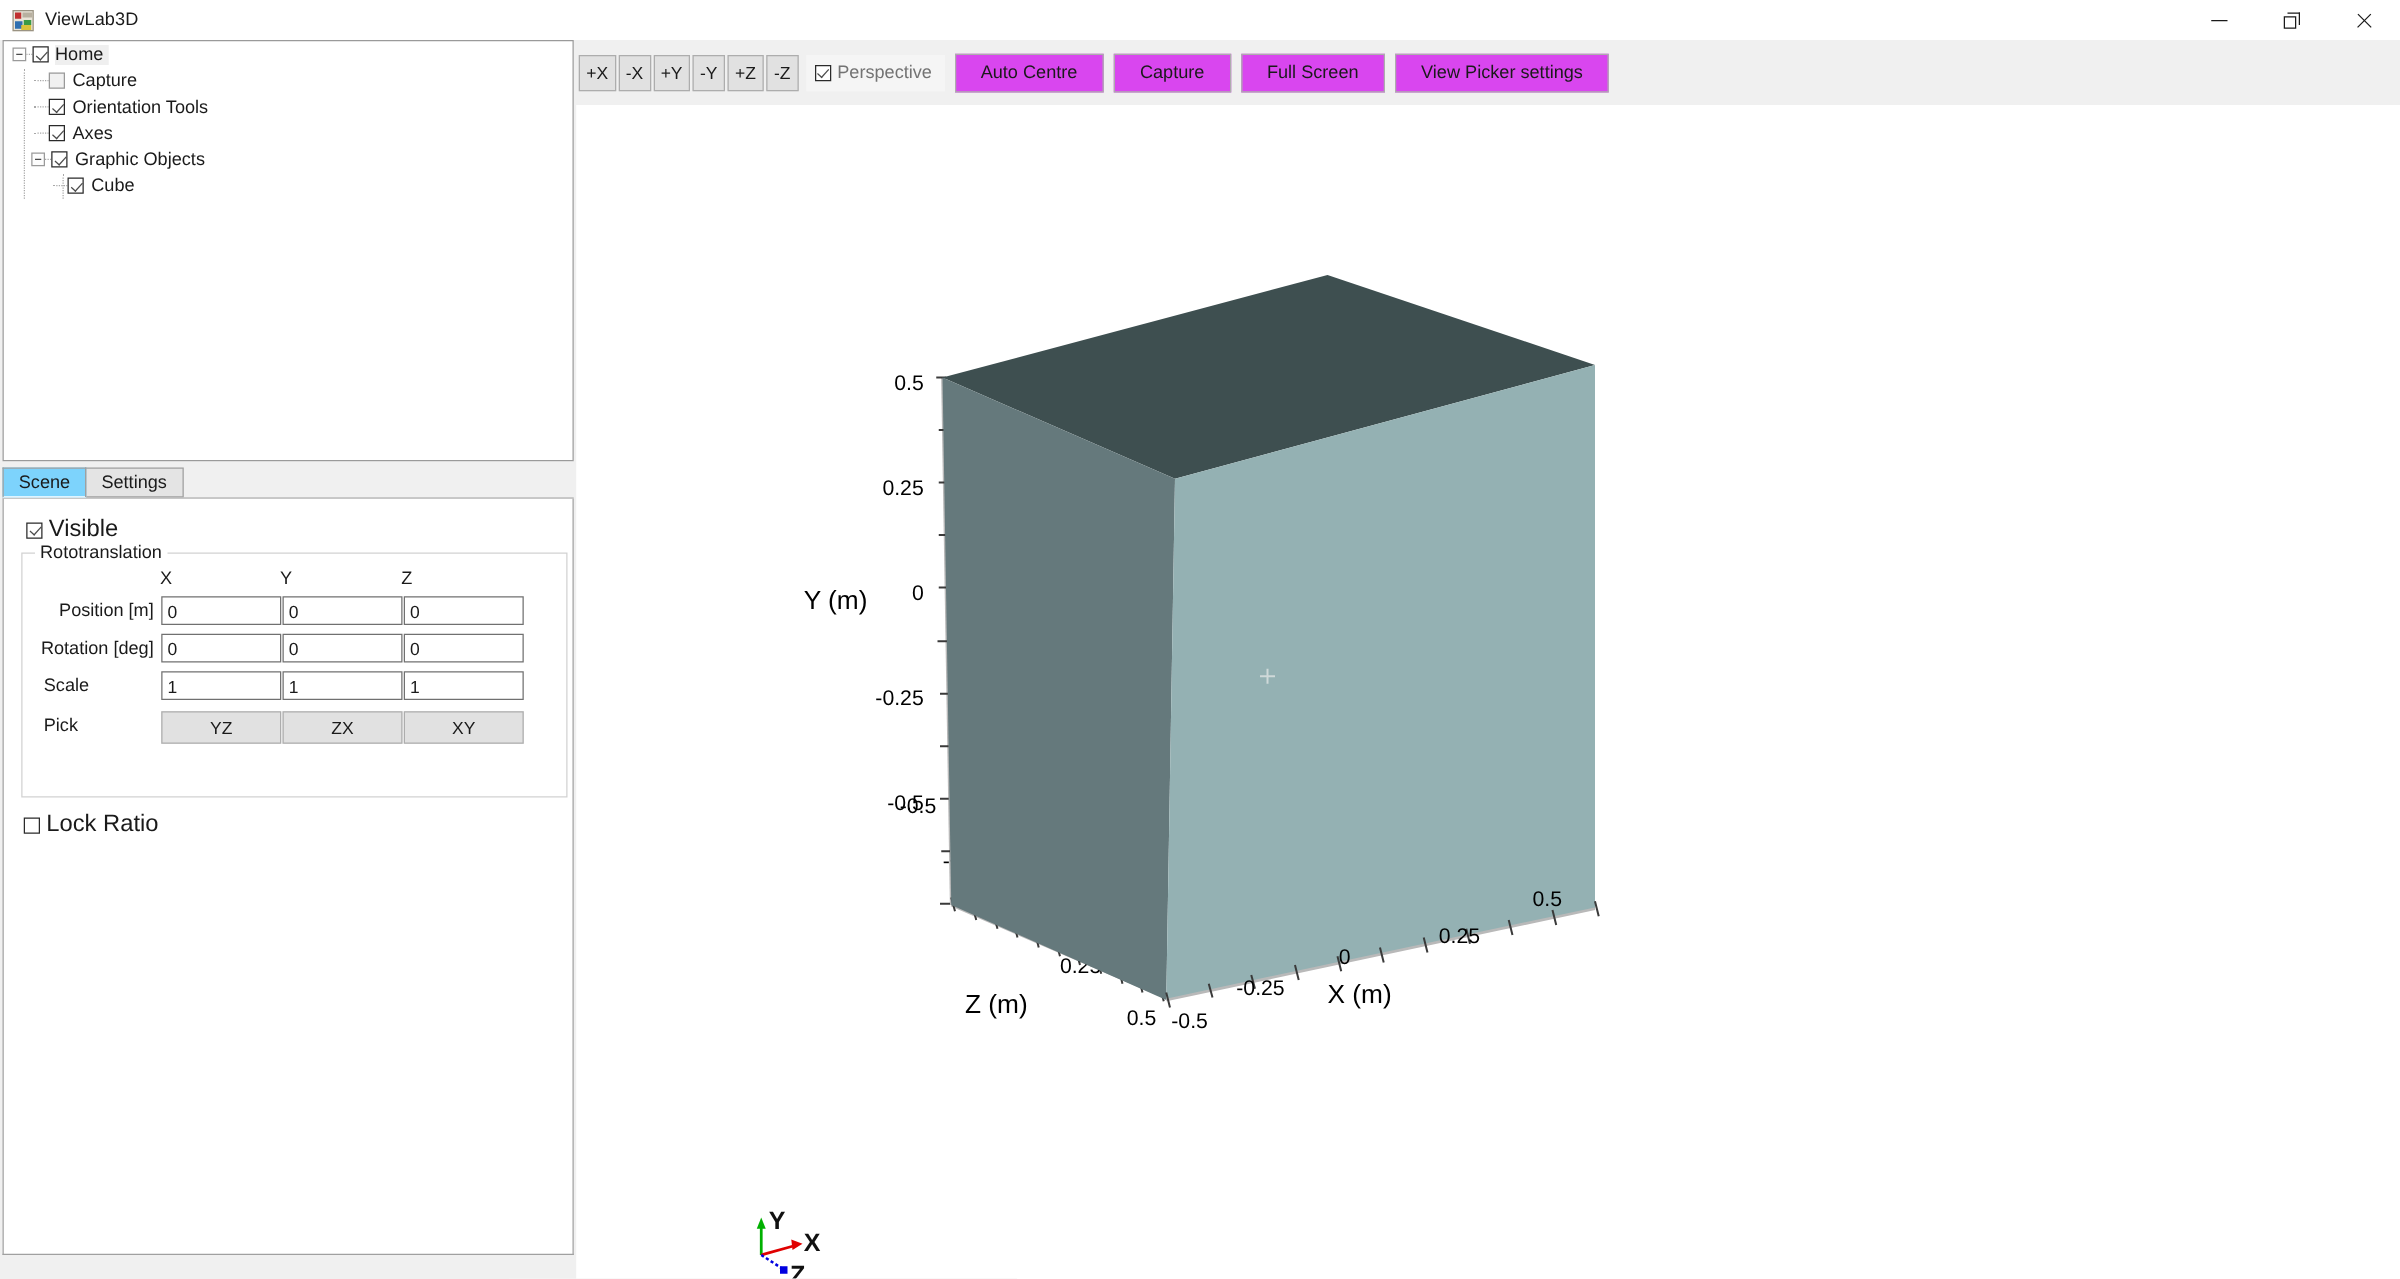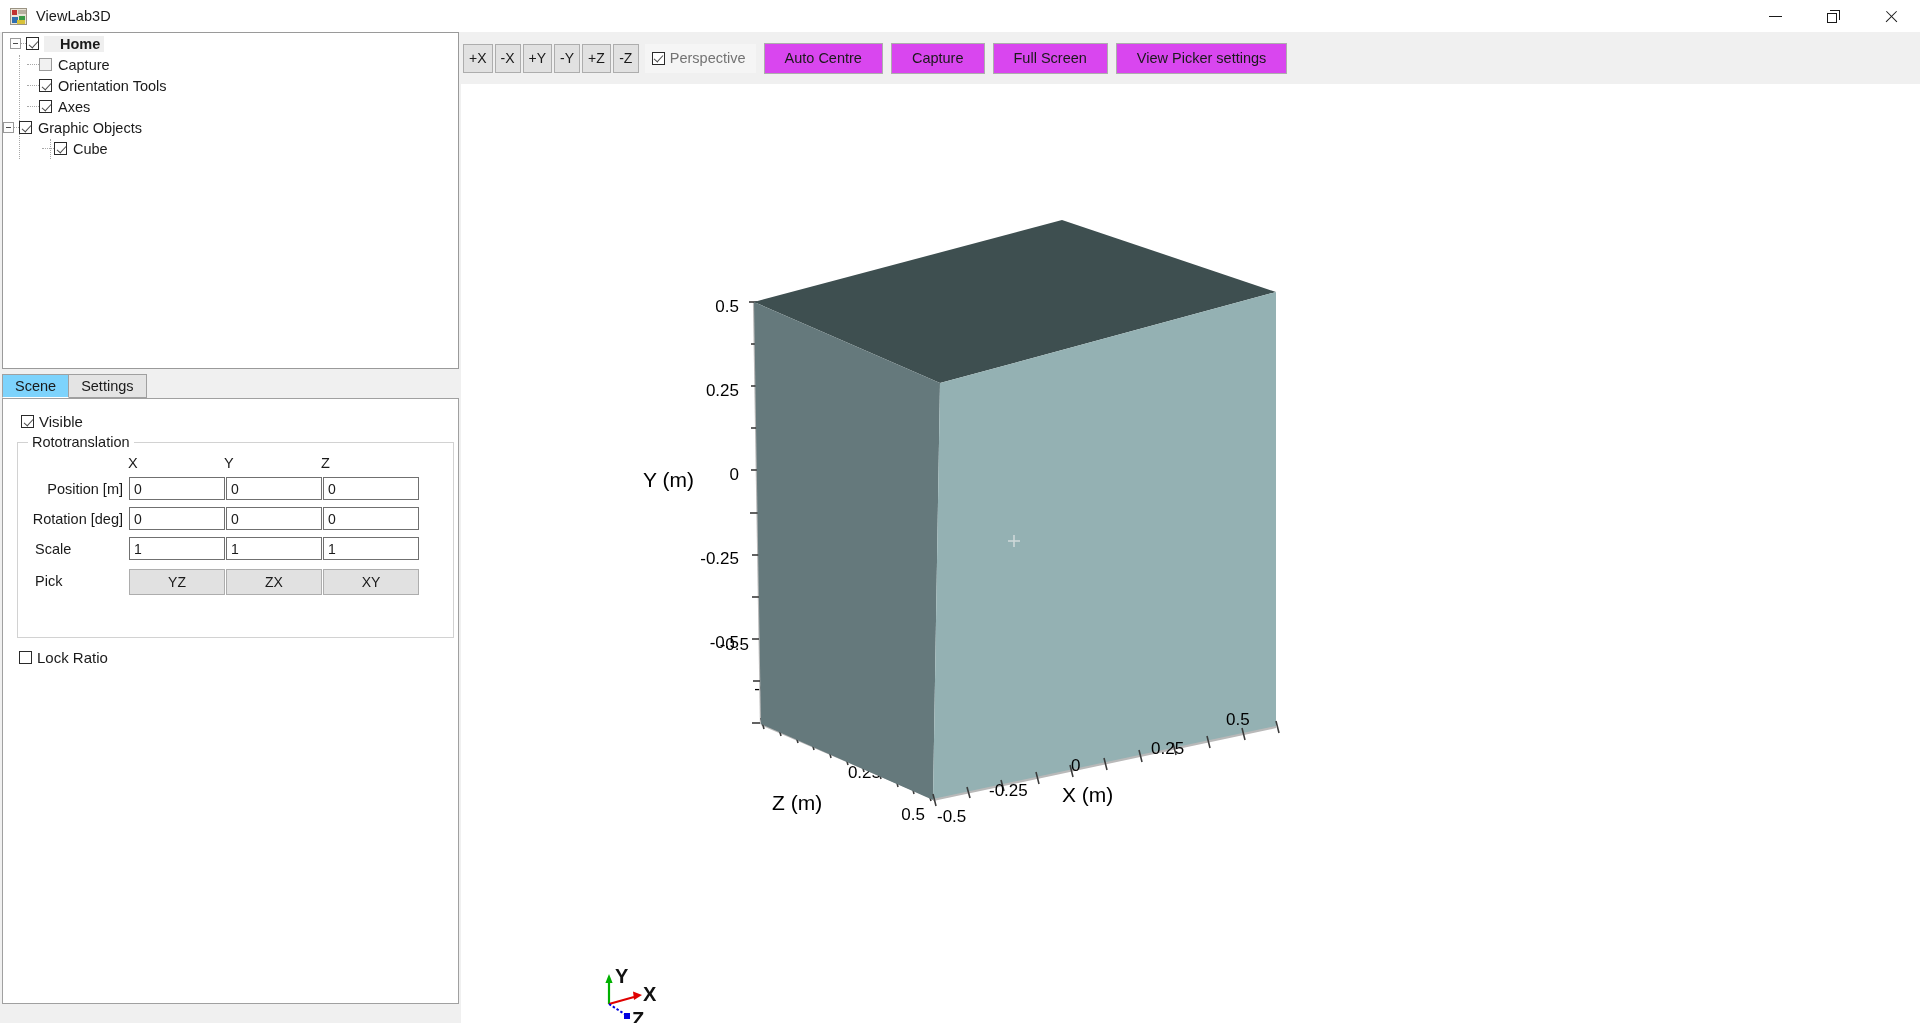--- a/index.html
+++ b/index.html
@@ -96,21 +96,21 @@
   .cbx.gray { border-color:#9a9a9a; background:#f1f1f1; }
   .cbx.checked::after {
     content: "";
     position: absolute; left: 3.5px; top: 0.5px;
     width: 4px; height: 8px;
     border: solid #4b4b4b;
     border-width: 0 1.8px 1.8px 0;
     transform: rotate(42deg);
   }
   .tree-label { padding-left:1px; }
-  .tree-label.sel { background:#efefef; padding-left:16px; padding-right:4px; font-weight: bold;}
+  .tree-label.sel { background:#efefef; padding-left:0; padding-right:4px; font-weight: normal;}
   .v-line {
     position:absolute;
     border-left: 1px dotted #a8a8a8;
   }
 
   
   #tabstrip {
     position: absolute; left: 2px; top: 343px;
     width: 457px; height: 24px;
     border-bottom: 1px solid #a0a0a0;
@@ -132,21 +132,21 @@
   }
   #tab-body {
     position: absolute; left: 2px; top: 367px;
     width: 457px; height: 605px;
     background: #ffffff;
     border: 1px solid #a0a0a0;
     border-top: none;
   }
   .chk-line {
     display:flex; align-items:center;
-    font-size:15px; color:#1a1a1a;
+    font-size:19px; color:#1a1a1a;
   }
   #visible-row { position:absolute; left:18px; top:14px; }
   #groupbox {
     position:absolute; left:14px; top:43px;
     width: 437px; height: 196px;
     border: 1px solid #d2d2d2;
   }
   #groupbox-title {
     position:absolute; left:10px; top:-9px;
     background:#ffffff; padding:0 4px;
@@ -295,21 +295,21 @@
         <span class="cbx checked"></span>
         <span class="tree-label">Orientation Tools</span>
       </div>
 
       <div class="tree-row" style="padding-left:24px;">
         <span class="tw-dots" style="width:12px"></span>
         <span class="cbx checked"></span>
         <span class="tree-label">Axes</span>
       </div>
 
-      <div class="tree-row" style="">
+      <div class="tree-row" style="padding-left:22px;">
         <span class="tw-expander"></span>
         <span class="tw-dots" style="width:5px"></span>
         <span class="cbx checked"></span>
         <span class="tree-label">Graphic Objects</span>
       </div>
 
       <div class="tree-row" style="padding-left:39px;">
         <span class="tw-dots" style="width:12px"></span>
         <span class="cbx checked"></span>
         <span class="tree-label">Cube</span>

